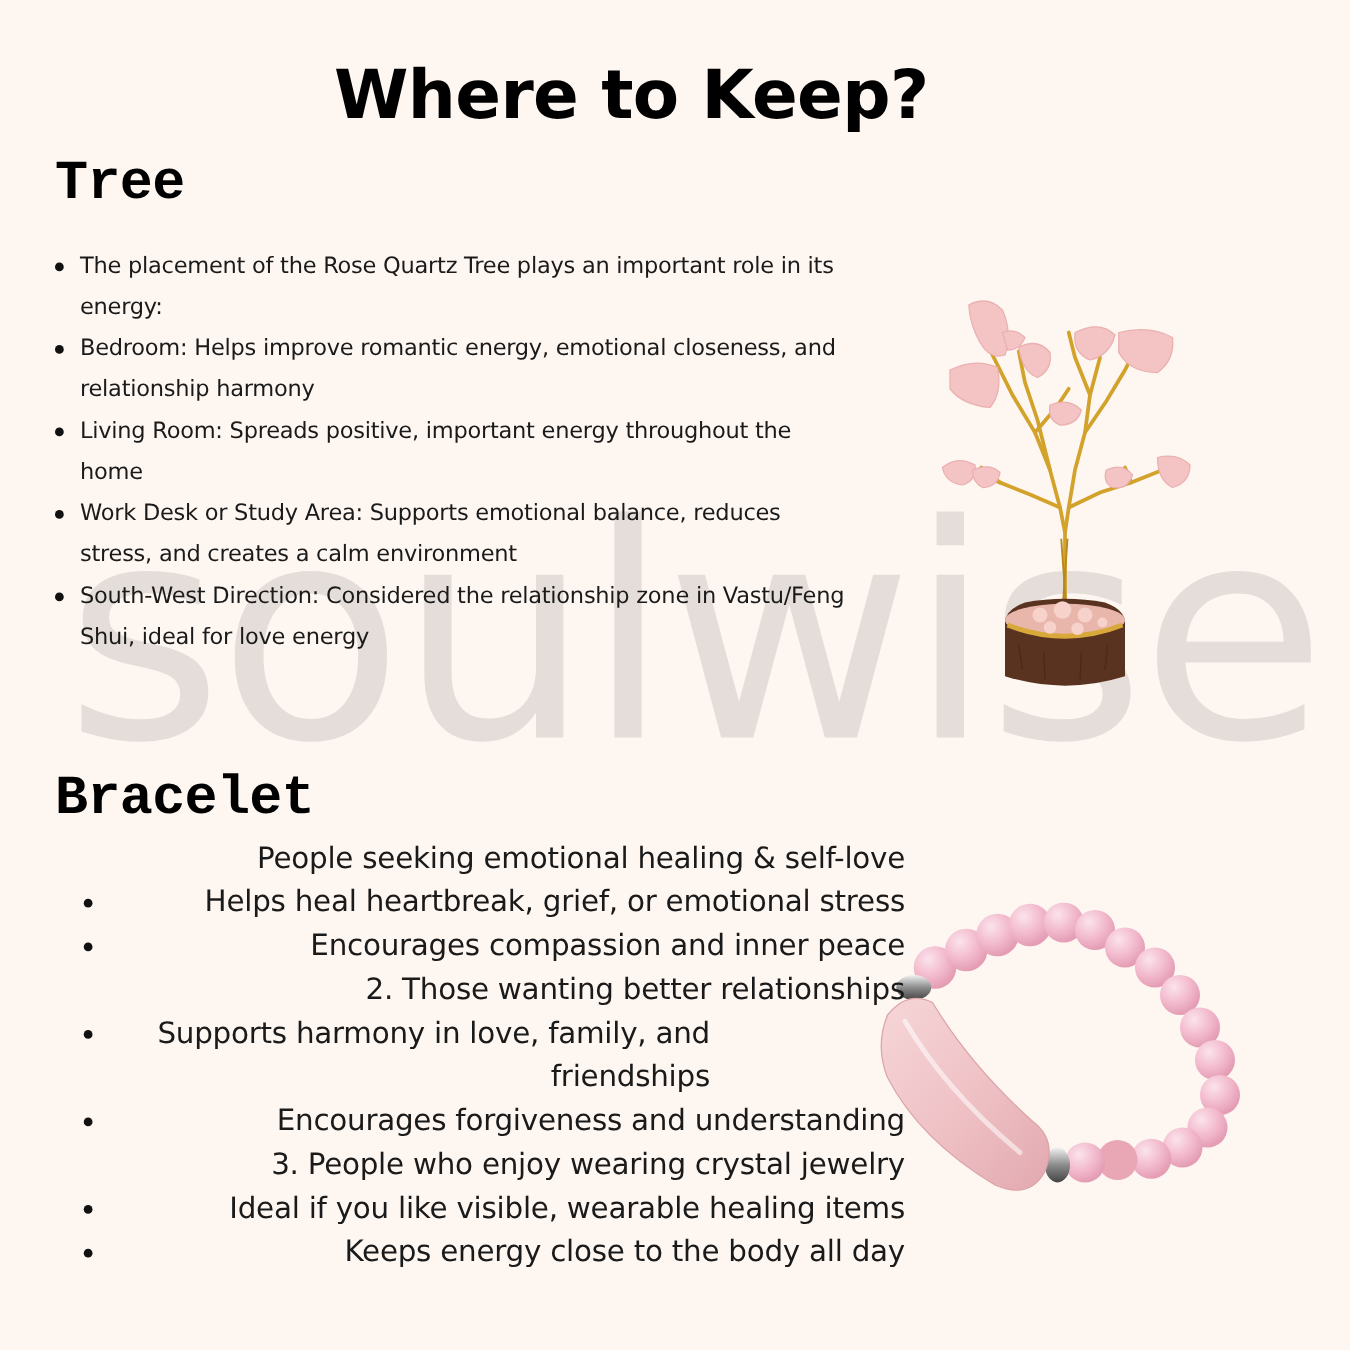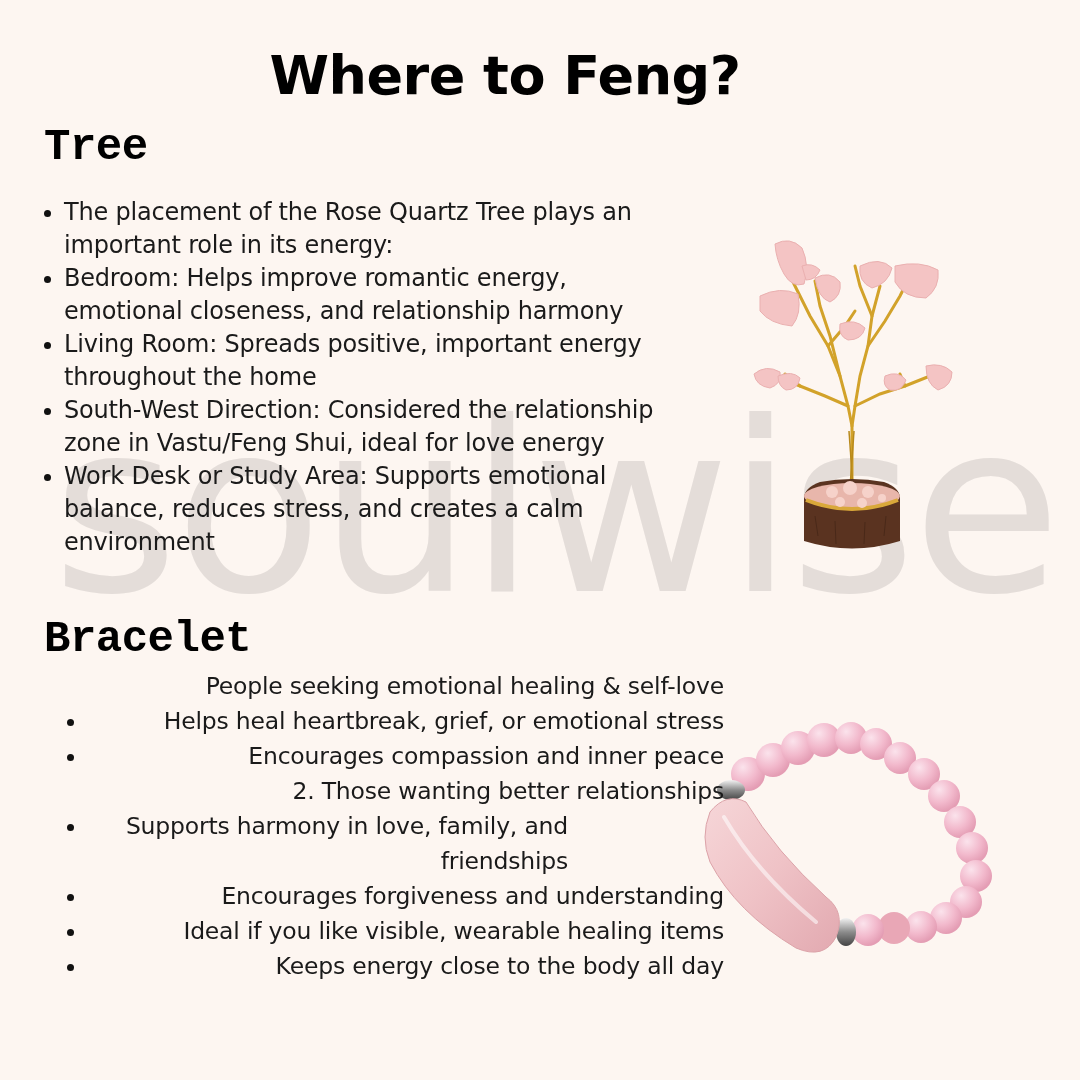--- a/index.html
+++ b/index.html
@@ -39,21 +39,21 @@
     font-weight: 700; font-size: 44px;
     margin: 0; z-index: 2; color: #000;
     letter-spacing: -0.5px;
   }
   #tree-heading { top: 122px; }
   #bracelet-heading { top: 614px; }
 
   .tree-list {
     position: absolute; left: 44px; top: 196px; width: 640px;
     margin: 0; padding: 0; list-style: none; z-index: 2;
-    font-size: 24px; line-height: 33px; color: #1a1a1a;
+    font-size: 18px; line-height: 33px; color: #1a1a1a;
     letter-spacing: -0.2px;
   }
   .tree-list li {
     position: relative; padding-left: 20px;
   }
   .tree-list li::before {
     content: ""; position: absolute; left: 0; top: 14px;
     width: 7px; height: 7px; border-radius: 50%; background: #111;
   }
 
@@ -76,29 +76,29 @@
 
   .product-image { position: absolute; z-index: 1; }
   #tree-image { left: 740px; top: 226px; width: 225px; height: 330px; }
   #bracelet-image { left: 696px; top: 722px; width: 305px; height: 245px; }
 </style>
 </head>
 <body>
 
 <div class="watermark">soulwise</div>
 
-<h1 class="title">Where to Feng?</h1>
+<h1 class="title">Where to Keep?</h1>
 
 <h2 class="h2" id="tree-heading">Tree</h2>
 <ul class="tree-list">
   <li>The placement of the Rose Quartz Tree plays an important role in its energy:</li>
   <li>Bedroom: Helps improve romantic energy, emotional closeness, and relationship harmony</li>
   <li>Living Room: Spreads positive, important energy throughout the home</li>
+  <li>Work Desk or Study Area: Supports emotional balance, reduces stress, and creates a calm environment</li>
   <li>South-West Direction: Considered the relationship zone in Vastu/Feng Shui, ideal for love energy</li>
-  <li>Work Desk or Study Area: Supports emotional balance, reduces stress, and creates a calm environment</li>
 </ul>
 
 <div class="product-image" id="tree-image">
   <svg width="225" height="330" viewBox="0 0 225 330">
 
     <g stroke="#d2a22a" stroke-width="3" fill="none" stroke-linecap="round">
       <path d="M112 265 L112 200 L108 180 L100 150 L88 120 L70 90 L55 60 L40 30"></path>
       <path d="M112 200 L115 180 L120 150 L128 120 L132 90 L140 60"></path>
       <path d="M108 180 L85 170 L60 160 L35 150"></path>
       <path d="M115 180 L140 168 L165 160 L195 148"></path>
@@ -154,20 +154,21 @@
   <p class="lead">People seeking emotional healing &amp; self-love</p>
   <ul>
     <li>Helps heal heartbreak, grief, or emotional stress</li>
     <li>Encourages compassion and inner peace</li>
   </ul>
   <p class="lead">2. Those wanting better relationships</p>
   <ul>
     <li style="width:480px">Supports harmony in love, family, and friendships</li>
     <li>Encourages forgiveness and understanding</li>
   </ul>
+  <p class="lead">3. People who enjoy wearing crystal jewelry</p>
   <ul>
     <li>Ideal if you like visible, wearable healing items</li>
     <li>Keeps energy close to the body all day</li>
   </ul>
 </div>
 
 <div class="product-image" id="bracelet-image">
   <svg width="305" height="245" viewBox="0 0 305 245">
     <defs>
       <radialGradient id="bead" cx="35%" cy="30%" r="70%">

